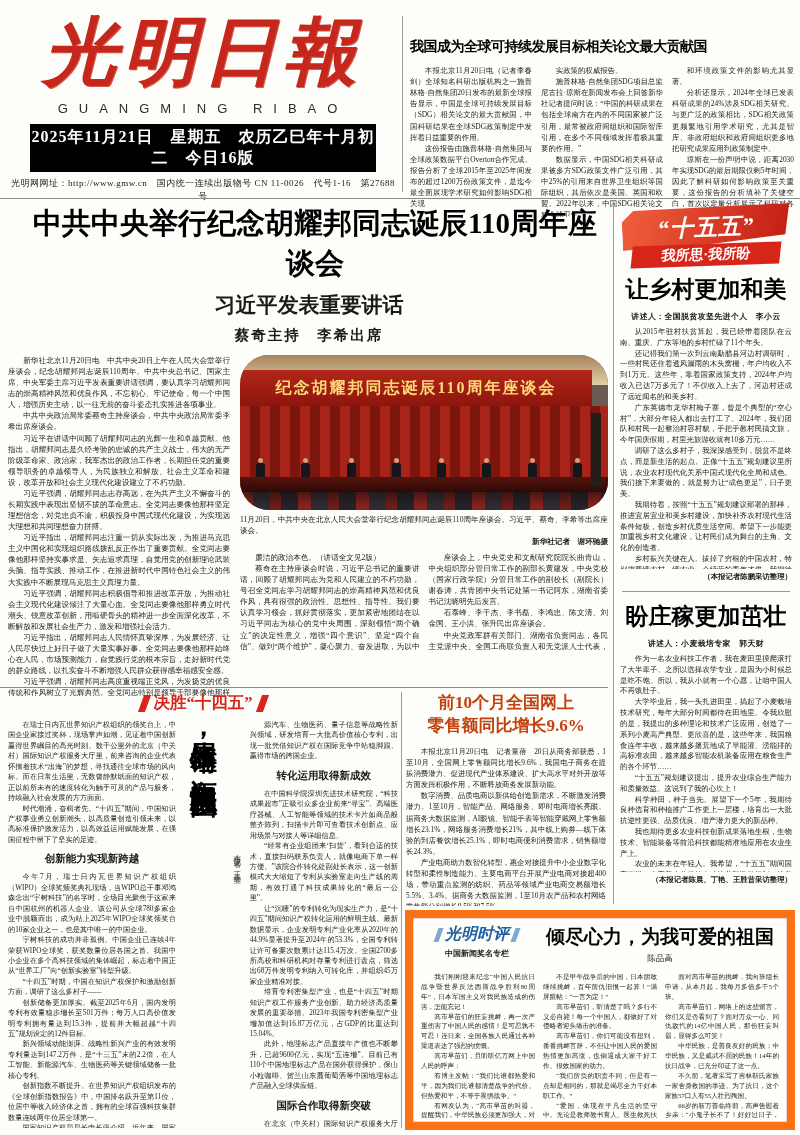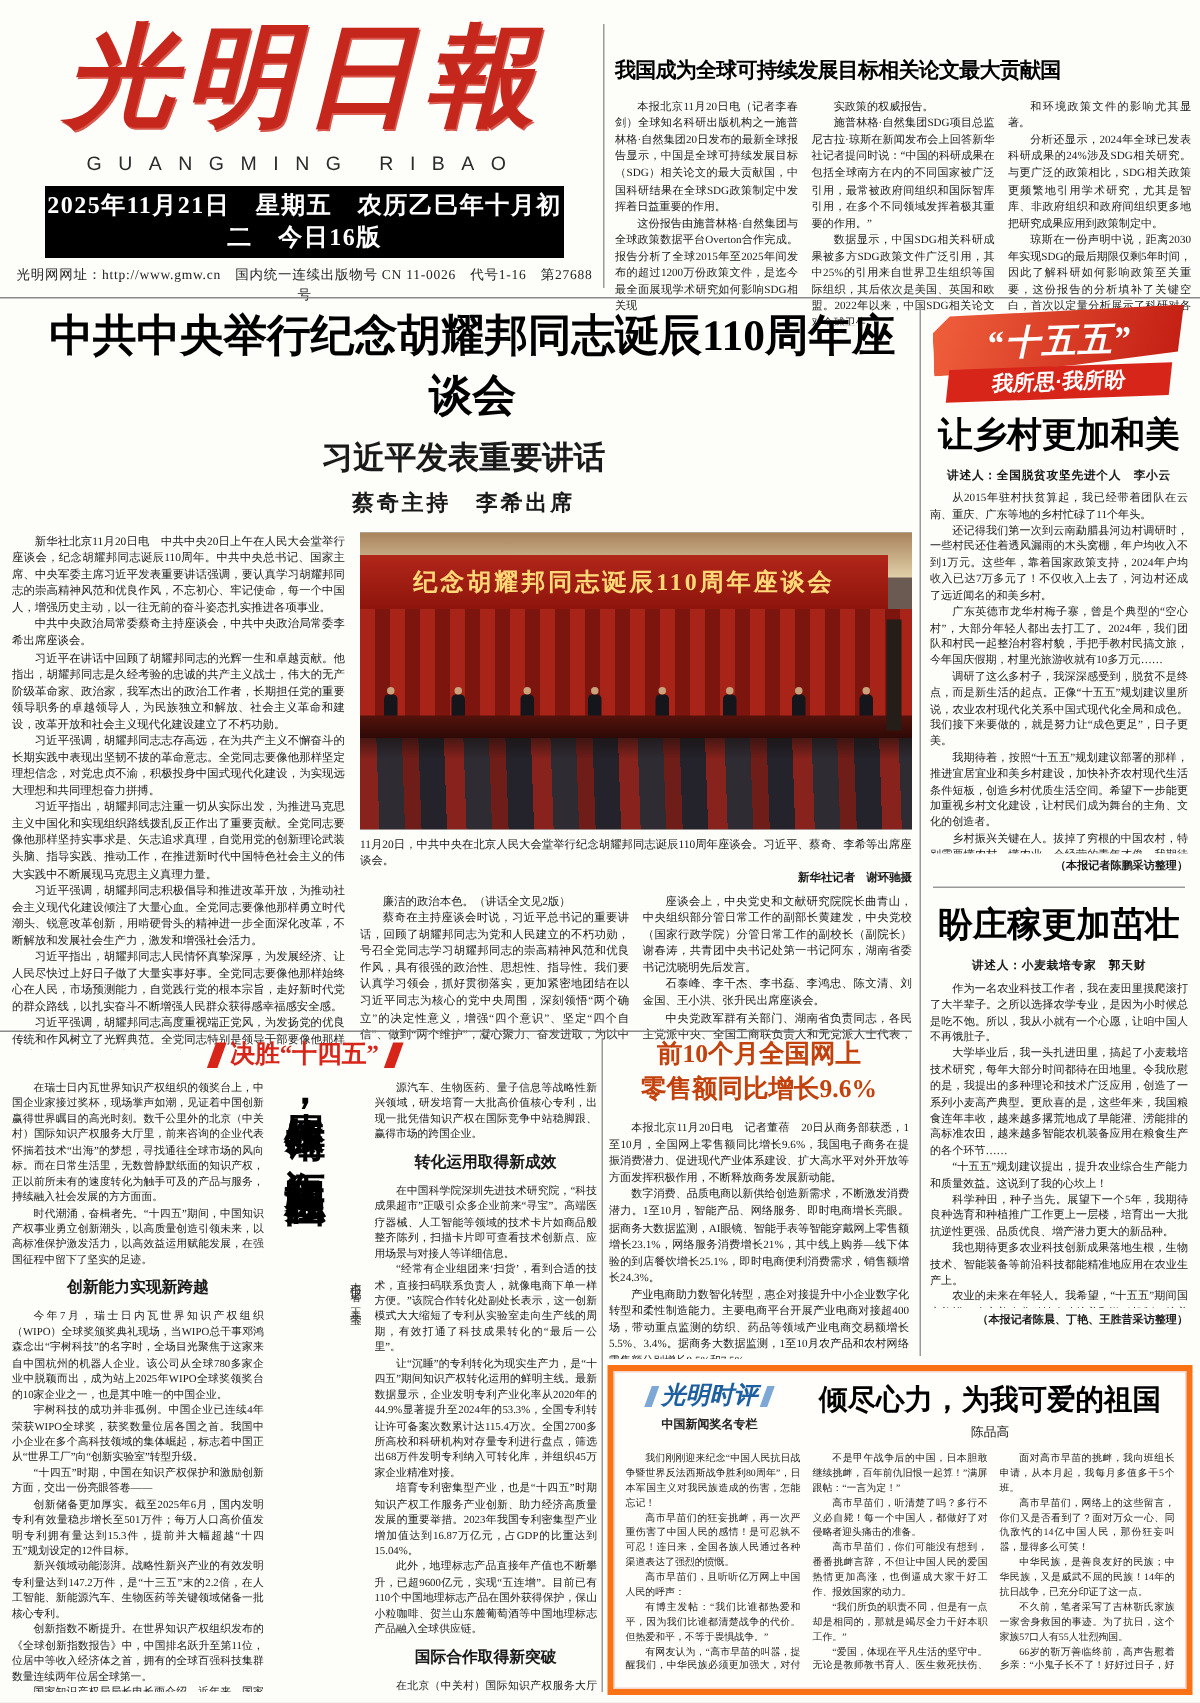--- a/index.html
+++ b/index.html
@@ -27,21 +27,21 @@
   
   .lead { position:absolute; left:8px; top:204px; width:602px; }
   .lead-headline { text-align:center; font-size:29px; font-weight:900; letter-spacing:0; color:#000;margin-left:12px; }
   .lead-subhead { text-align:center; font-size:21px; font-weight:800; margin-top:7px; font-family:"Liberation Sans",sans-serif; }
   .lead-deck { text-align:center; font-size:14.5px; font-weight:700; margin-top:7px; letter-spacing:2px; }
   .lead-body { position:relative; margin-top:10px; height:345px; }
   .lead-left { position:absolute; left:0; top:0; width:222px; height:345px; overflow:hidden; font-size:7.6px; line-height:1.46; text-align:justify; }
   .lead-right { position:absolute; left:232px; top:0; width:368px; }
 
   
-  .photo { position:relative; width:368px; height:198px; overflow:hidden; background:#6b5a52; }
+  .photo { position:relative; width:368px; height:155px; overflow:hidden; background:#6b5a52;border-radius:29px; }
   .ph-ceiling { position:absolute; left:0; right:0; top:0; height:30px; background:linear-gradient(#a8835c,#e0cfa8); }
   .ph-banner { position:absolute; top:15px; left:0; right:16px; height:36px; background:linear-gradient(#b2261a,#8e150c); display:flex; align-items:center; justify-content:center; }
   .ph-banner span { color:#ffd978; font-size:16px; font-weight:900; letter-spacing:2px; }
   .ph-curtain { position:absolute; top:51px; left:0; right:0; height:80px; background:repeating-linear-gradient(90deg,#a82318 0 10px,#7c150d 10px 20px); }
   .ph-leaders { position:absolute; top:108px; left:16px; right:26px; display:flex; justify-content:space-between; }
   .ph-leader { width:9px; height:15px; background:#14161c; border-radius:3px 3px 0 0; position:relative; }
   .ph-leader::before { content:""; position:absolute; top:-5px; left:2px; width:5px; height:5px; border-radius:50%; background:#caa27c; }
   .ph-dais { position:absolute; top:122px; left:0; right:0; height:15px; background:linear-gradient(#54130c,#2e0906); }
   .ph-audience { position:absolute; top:137px; left:0; right:0; bottom:0;
      background:repeating-linear-gradient(88deg,#87221c 0 13px,#2f2b33 13px 30px,#6f1d18 30px 41px,#24222a 41px 58px); }
@@ -81,21 +81,21 @@
   .ipr-vbyline { width:12px; display:flex; justify-content:center; }
   .ipr-vbyline span { writing-mode:vertical-rl; font-size:7.5px; margin-top:128px; letter-spacing:2px; color:#333; }
   .ipr-subhead { text-align:center; font-size:10.5px; font-weight:900; margin:6px 0; text-indent:0; font-family:"Liberation Sans",sans-serif; }
 
   
   .retail { position:absolute; left:406px; top:692px; width:200px; height:214px; overflow:hidden; }
   .retail-h { text-align:center; font-size:17px; font-weight:900; line-height:1.35; color:#c2410c; }
   .retail-body { margin-top:8px; font-size:7.4px; line-height:1.5; text-align:justify; }
 
   
-  .commentary { position:absolute; left:405px; top:910px; width:390px; height:220px; border:4px solid #f97316; background:#fffefa; padding:6px 8px; box-shadow:inset 0 0 0 1px #f3d4d0; }
+  .commentary { position:absolute; left:405px; top:910px; width:390px; height:220px; border:8px solid #f97316; background:#fffefa; padding:6px 8px; box-shadow:inset 0 0 0 1px #f3d4d0; }
   .cm-head { display:flex; align-items:flex-start; gap:8px; }
   .cm-label-wrap { width:112px; text-align:center; }
   .cm-label { display:flex; align-items:center; justify-content:center; gap:4px; }
   .bslash { width:5px; height:14px; background:#7da7d4; transform:skewX(-20deg); }
   .cm-label-text { color:#1d5fa0; font-size:16px; font-weight:900; font-style:italic; white-space:nowrap; }
   .cm-sublabel { font-size:8px; font-weight:700; margin-top:3px; color:#222; }
   .cm-right { flex:1; text-align:center; }
   .cm-headline { font-size:19px; font-weight:900; color:#000; }
   .cm-author { font-size:8.5px; margin-top:3px; }
   .cm-cols { display:flex; gap:8px; margin-top:7px; height:148px; overflow:hidden; }
@@ -245,21 +245,21 @@
     <div class="ipr-body">
       <div class="ipr-col ipr-col1">
         <div>
             <p class="body-p">在瑞士日内瓦世界知识产权组织的领奖台上，中国企业家接过奖杯，现场掌声如潮，见证着中国创新赢得世界瞩目的高光时刻。数千公里外的北京（中关村）国际知识产权服务大厅里，前来咨询的企业代表怀揣着技术“出海”的梦想，寻找通往全球市场的风向标。而在日常生活里，无数曾静默纸面的知识产权，正以前所未有的速度转化为触手可及的产品与服务，持续融入社会发展的方方面面。</p>
             <p class="body-p">时代潮涌，奋楫者先。“十四五”期间，中国知识产权事业勇立创新潮头，以高质量创造引领未来，以高标准保护激发活力，以高效益运用赋能发展，在强国征程中留下了坚实的足迹。</p>
           </div>
         <div class="ipr-subhead">创新能力实现新跨越</div>
         <div>
             <p class="body-p">今年7月，瑞士日内瓦世界知识产权组织（WIPO）全球奖颁奖典礼现场，当WIPO总干事邓鸿森念出“宇树科技”的名字时，全场目光聚焦于这家来自中国杭州的机器人企业。该公司从全球780多家企业中脱颖而出，成为站上2025年WIPO全球奖领奖台的10家企业之一，也是其中唯一的中国企业。</p>
             <p class="body-p">宇树科技的成功并非孤例。中国企业已连续4年荣获WIPO全球奖，获奖数量位居各国之首。我国中小企业在多个高科技领域的集体崛起，标志着中国正从“世界工厂”向“创新实验室”转型升级。</p>
-            <p class="body-p">“十四五”时期，中国在知识产权保护和激励创新方面，交出一份亮眼答卷——</p>
+            <p class="body-p">“十四五”时期，中国在知识产权保护和激励创新方面，调研了这么多村子——</p>
             <p class="body-p">创新储备更加厚实。截至2025年6月，国内发明专利有效量稳步增长至501万件；每万人口高价值发明专利拥有量达到15.3件，提前并大幅超越“十四五”规划设定的12件目标。</p>
             <p class="body-p">新兴领域动能澎湃。战略性新兴产业的有效发明专利量达到147.2万件，是“十三五”末的2.2倍，在人工智能、新能源汽车、生物医药等关键领域储备一批核心专利。</p>
             <p class="body-p">创新指数不断提升。在世界知识产权组织发布的《全球创新指数报告》中，中国排名跃升至第11位，位居中等收入经济体之首，拥有的全球百强科技集群数量连续两年位居全球第一。</p>
             <p class="body-p">国家知识产权局局长申长雨介绍，近年来，国家知识产权局通过深入实施《知识产权强国建设纲要（2021—2035年）》，在5G通信、人工智能、航空航天、新能</p>
           </div>
       </div>
       <div class="ipr-mid">
         <div class="ipr-vhead">步履铿锵，迈向知识产权强国</div>
       </div>
       <div class="ipr-vbyline">

